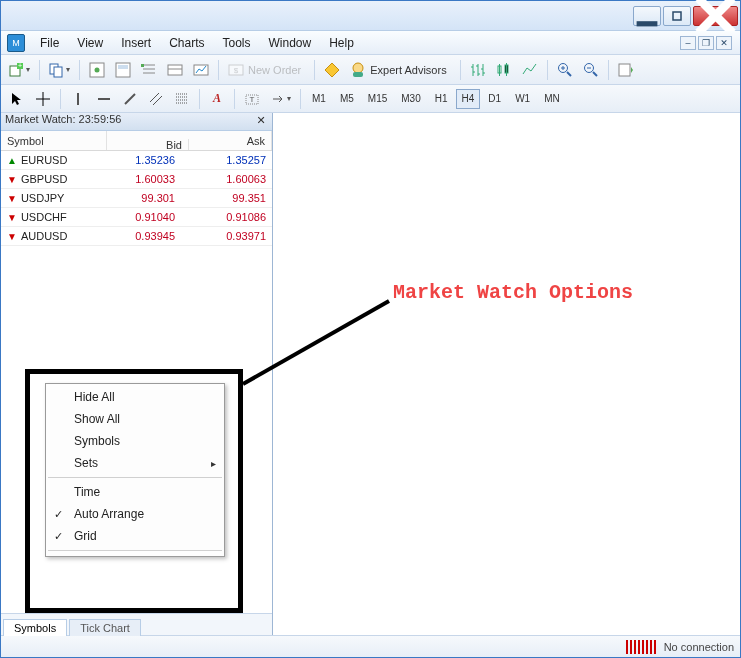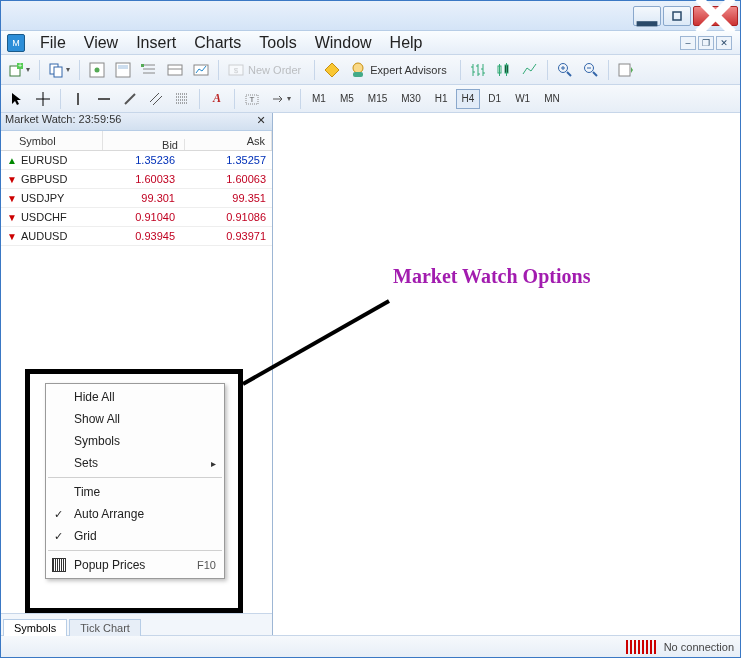--- a/index.html
+++ b/index.html
@@ -5,41 +5,41 @@
 * { box-sizing: border-box; margin: 0; padding: 0; font-family: "Segoe UI", Tahoma, sans-serif; }
 html, body { background: #fff; }
 .window { width: 741px; height: 658px; border: 1px solid #3a78c4; background: #fff; position: relative; display: flex; flex-direction: column; }
 .titlebar { height: 30px; background: linear-gradient(#e9f1fb, #d4e4f7); display: flex; align-items: center; justify-content: flex-end; padding: 0 2px; border-bottom: 1px solid #b7cde6; }
 .title-spacer { flex: 1; }
 .title-btn { width: 28px; height: 20px; margin-left: 2px; display: flex; align-items: center; justify-content: center; border: 1px solid #8aa8cc; border-radius: 2px; background: linear-gradient(#f4f8fc, #dce9f7); font-size: 11px; color: #2a4a6a; cursor: pointer; }
 .title-btn.close { background: linear-gradient(#e88, #c33); border-color: #a22; color: #fff; font-weight: bold; width: 45px;}
 .title-btn.max svg, .title-btn.min svg { width: 10px; height: 10px; }
 .menubar { height: 24px; background: linear-gradient(#fafdff, #e6eef8); border-bottom: 1px solid #c7d6e9; display: flex; align-items: center; padding: 0 4px; }
 .app-icon { width: 18px; height: 18px; margin: 0 6px 0 2px; background: #2d8ed8; border: 1px solid #1a5a8a; border-radius: 2px; display:flex;align-items:center;justify-content:center;font-size:9px;color:#fff;}
-.menu-item { padding: 2px 9px; font-size: 16px; color: #222; cursor: pointer; text-align: center; }
+.menu-item { padding: 2px 9px; font-size: 12px; color: #222; cursor: pointer; text-align: center; }
 .menu-right { margin-left: auto; display: flex; gap: 2px; padding-right: 4px;}
 .menu-sm-btn { width: 16px; height: 14px; border: 1px solid #9db6d4; background: #eef4fb; display:flex;align-items:center;justify-content:center;font-size:9px;color:#2a4a6a;cursor:pointer;}
 .toolbar { height: 30px; background: linear-gradient(#f6f9fc, #e7eef7); border-bottom: 1px solid #c7d6e9; display: flex; align-items: center; padding: 0 4px; gap: 2px;}
 .toolbar2 { height: 28px; background: linear-gradient(#f6f9fc, #e7eef7); border-bottom: 1px solid #c7d6e9; display: flex; align-items: center; padding: 0 4px; gap: 2px;}
 .tb-btn { min-width: 22px; height: 22px; padding: 0 3px; display: flex; align-items: center; justify-content: center; border: 1px solid transparent; border-radius: 2px; cursor: pointer; }
 .tb-sep { width: 1px; height: 20px; background: #c7d6e9; margin: 0 3px; }
 .tb-label { font-size: 11px; color: #888; padding: 0 4px;}
 .tb-label.dark { color: #333; }
 .tb-ico { width: 16px; height: 16px; display:flex;align-items:center;justify-content:center;}
 .dd { font-size: 8px; color: #555; margin-left: 1px;}
 .tf { font-size: 10px; color: #333; padding: 0 5px; height: 20px; display:flex;align-items:center; cursor:pointer; border:1px solid transparent;}
 .tf.active { border-color: #8aa8cc; background: #e2ecf8;}
 .body { flex: 1; display: flex; min-height: 0;}
 .market-watch { width: 272px; border-right: 1px solid #9db6d4; display: flex; flex-direction: column; background: #fff; position: relative;}
 .mw-title { height: 18px; background: linear-gradient(#e7eef8, #d2e0f0); border-bottom: 1px solid #b7cde6; display: flex; align-items: flex-start; padding: 0 4px; font-size: 11px; color: #333; }
 .mw-title-text { flex: 1; }
 .mw-close { width: 14px; height: 14px; display:flex;align-items:center;justify-content:center;font-size:11px;cursor:pointer;color:#333;}
 .mw-header { display: flex; height: 20px; border-bottom: 1px solid #d9d9d9; background: #fcfcfc; font-size: 11px; color: #333;}
 .mw-header > div { display:flex;align-items:center; padding: 0 6px; border-right: 1px solid #e2e2e2;}
-.col-sym { width: 90px; margin-left: 12px; }
+.col-sym { width: 106px; }
 .col-bid { width: 82px; justify-content: flex-end; margin-top: 8px;}
 .col-ask { flex: 1; justify-content: flex-end; border-right:none;}
 .mw-rows { }
 .mw-row { display: flex; height: 19px; border-bottom: 1px solid #eee; font-size: 11px;}
 .mw-row > div { display:flex;align-items:center; padding: 0 6px;}
 .c-name { width: 98px; color: #222; gap: 4px;}
 .c-bid { width: 82px; justify-content: flex-end;}
 .c-ask { flex: 1; justify-content: flex-end;}
 .arrow-up { color: #080; font-size: 10px; font-weight:bold;}
 .arrow-down { color: #c00; font-size: 10px; font-weight:bold;}
@@ -50,21 +50,21 @@
 .mw-tab.inactive { background: #e7eef7; color: #555;}
 .chart-area { flex: 1; background: #fff; position: relative;}
 .ctx-menu { position: absolute; left: 44px; top: 270px; width: 180px; background: #fdfdfd; border: 1px solid #9a9a9a; box-shadow: 2px 2px 4px rgba(0,0,0,.25); padding: 2px 0; z-index: 20;}
 .boxframe { position: absolute; left: 24px; top: 256px; width: 218px; height: 244px; border: 5px solid #000; pointer-events: none; z-index: 25;}
 .ctx-item { height: 22px; display: flex; align-items: center; font-size: 12px; color: #222; padding: 0 8px 0 28px; position: relative; cursor: pointer;}
 .ctx-sep { height: 1px; background: #d0d0d0; margin: 3px 2px;}
 .ctx-check { position: absolute; left: 8px; font-size: 11px; color: #222;}
 .ctx-arrow { margin-left: auto; font-size: 10px; color: #333;}
 .ctx-short { margin-left: auto; font-size: 11px; color: #555;}
 .ctx-icon { position: absolute; left: 6px; width: 14px; height: 14px; border: 1px solid #333; background: repeating-linear-gradient(90deg,#333 0 1px,#fff 1px 2px),repeating-linear-gradient(0deg,#333 0 1px,#fff 1px 2px);}
-.annotation { position: absolute; left: 392px; top: 264px; font-size: 20px; font-weight: bold; color: #a21caf; z-index: 30; font-family: Liberation Serif, serif;}
+.annotation { position: absolute; left: 392px; top: 280px; font-size: 20px; font-weight: bold; color: #ef4444; z-index: 30; font-family: Liberation Mono, monospace;}
 .ann-line { position: absolute; z-index: 28; pointer-events:none;}
 .statusbar { height: 22px; background: linear-gradient(#f6f9fc, #e7eef7); border-top: 1px solid #c7d6e9; display: flex; align-items: center; padding: 4px 6px; font-size: 11px; color: #444;}
 .status-spacer { flex: 1; }
 .conn-icon { width: 30px; height: 14px; margin-right: 8px; background: repeating-linear-gradient(90deg,#c00 0 2px,transparent 2px 4px); }
 svg { display:block;}
 </style>
 </head>
 <body>
 
 <div class="window">
@@ -404,25 +404,20 @@
         <div class="ctx-item">Time</div>
         <div class="ctx-item">
             <span class="ctx-check">✓</span>
             <span>Auto Arrange</span>
           </div>
         <div class="ctx-item">
             <span class="ctx-check">✓</span>
             <span>Grid</span>
           </div>
         <div class="ctx-sep"></div>
-        <div class="ctx-item">
-            <span class="ctx-icon"></span>
-            <span>Popup Prices</span>
-            <span class="ctx-short">F10</span>
-          </div>
       </div>
 
       <div class="mw-tabs">
         <div class="mw-tab">Symbols</div>
         <div class="mw-tab inactive">Tick Chart</div>
       </div>
     </div>
 
     <div class="chart-area"></div>
 

